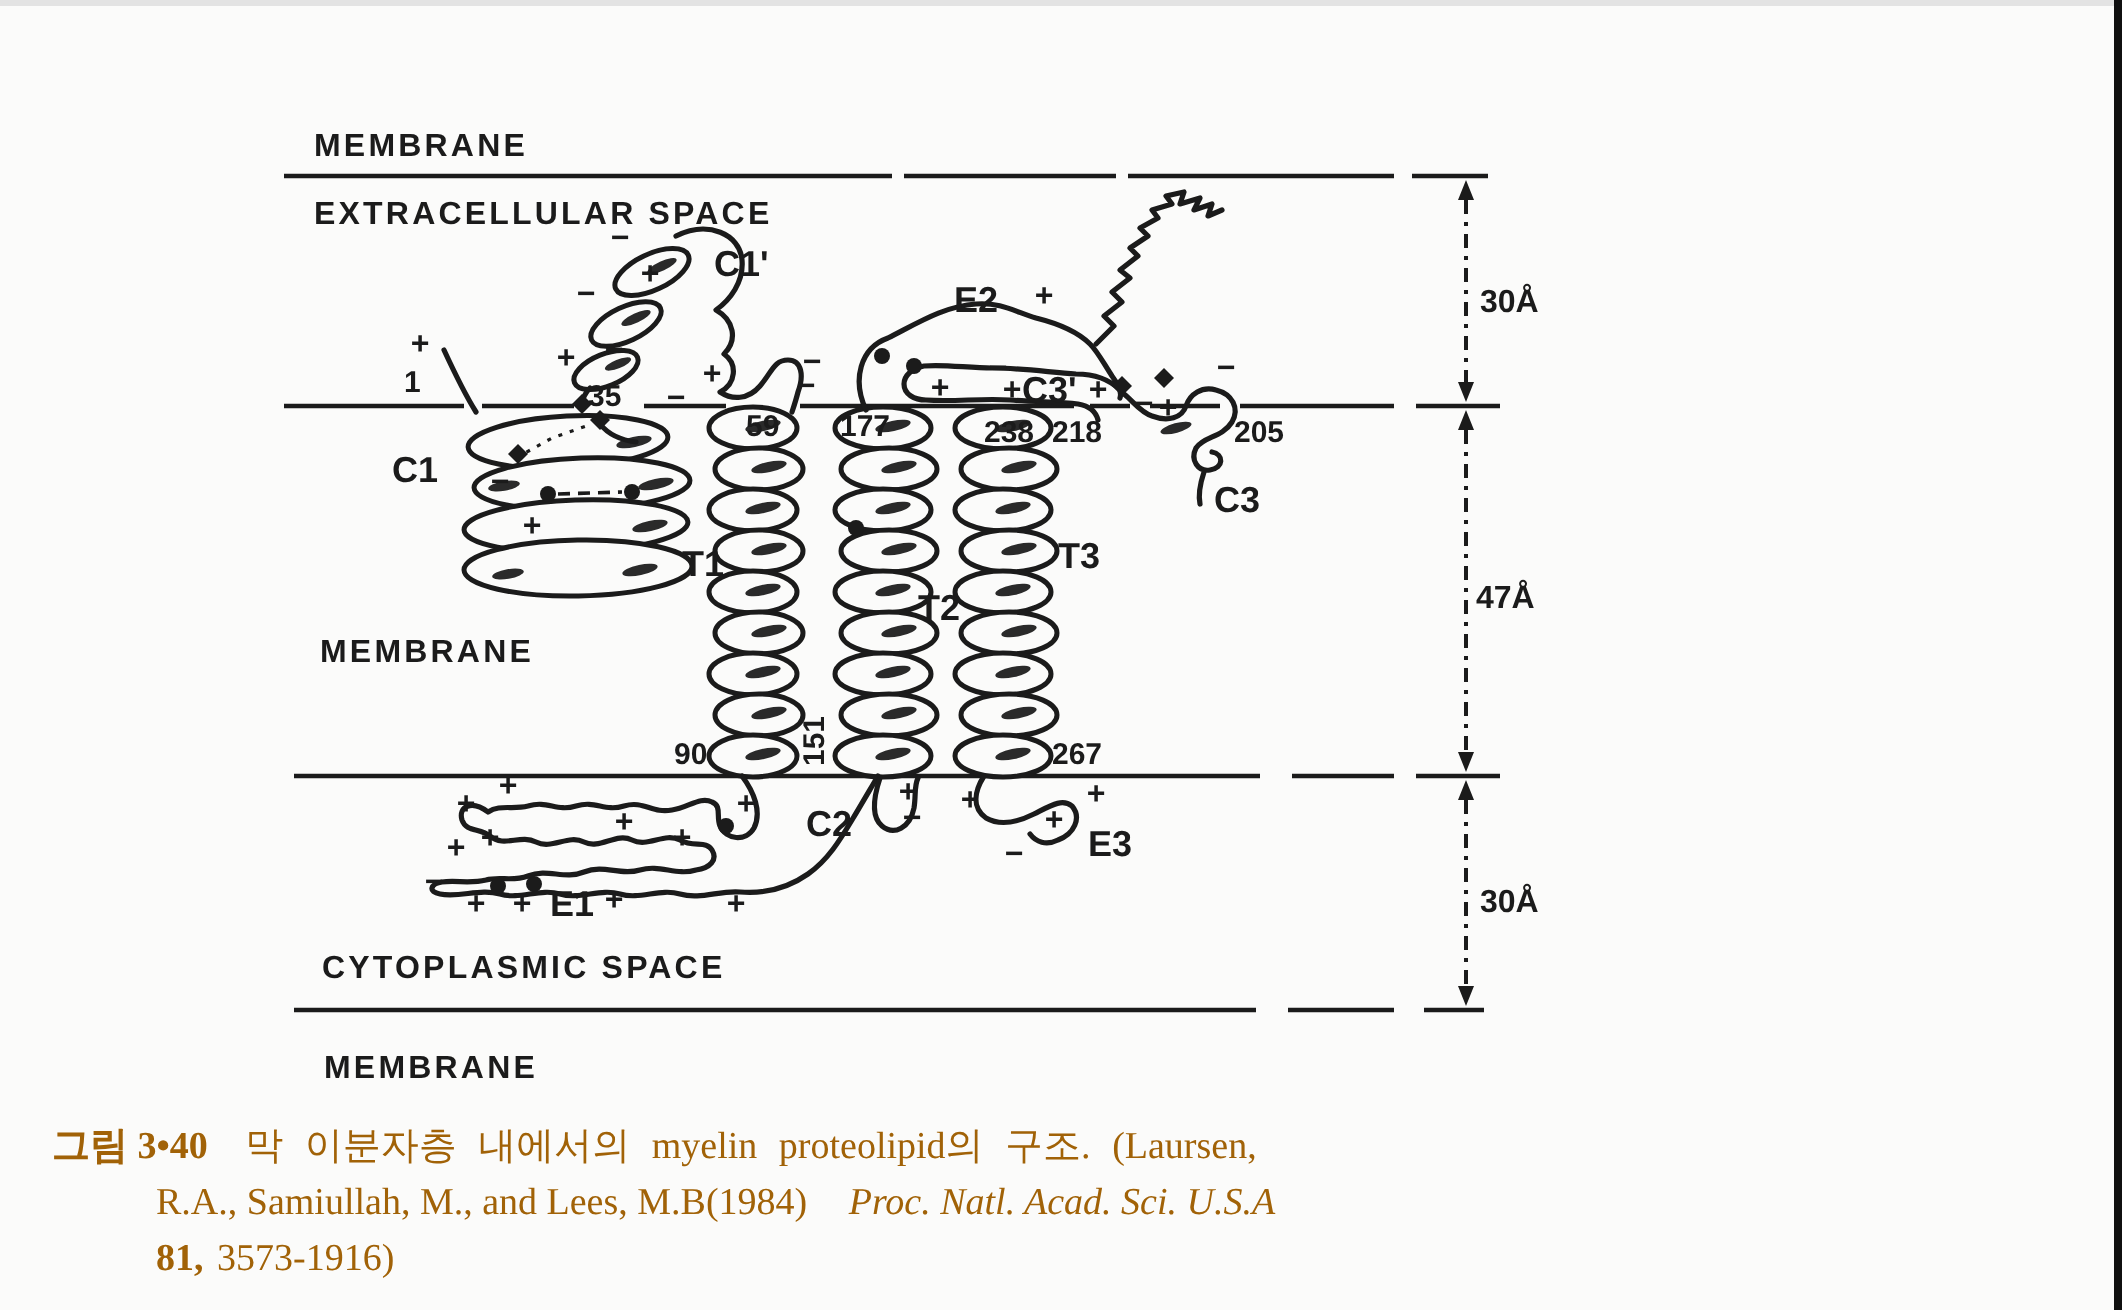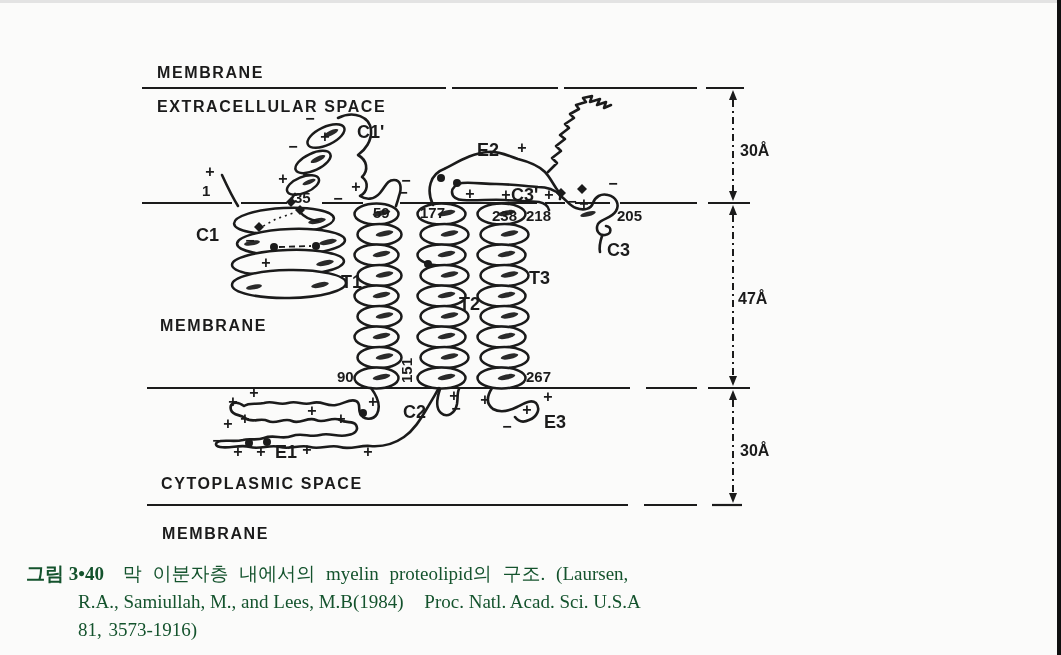--- a/index.html
+++ b/index.html
@@ -14,27 +14,27 @@
   .meas{font-size:16px;font-weight:bold;}
   .chg{font-size:16px;font-weight:bold;text-anchor:middle;}
   .ink{stroke:#1b1b1b;fill:none;stroke-width:2.6;stroke-linecap:round;stroke-linejoin:round;}
   .thin{stroke:#1b1b1b;fill:none;stroke-width:2.2;}
   .turn{fill:#fbfbfa;stroke:#1b1b1b;stroke-width:2.5;}
   .slit{fill:#2a2a2a;stroke:none;}
   .dim{stroke:#1b1b1b;stroke-width:2;fill:none;stroke-dasharray:7 4 2 4;}
   .arrow{fill:#1b1b1b;stroke:none;}
   .dotln{stroke:#1b1b1b;stroke-width:1.6;fill:none;stroke-dasharray:2 4;}
   .dashln{stroke:#1b1b1b;stroke-width:1.8;fill:none;stroke-dasharray:6 4;}
-  .caption{position:absolute;left:26px;top:560px;width:780px;color:#14532d;
+  .caption{position:absolute;left:26px;top:560px;width:780px;color:#a16207;
            font-family:"Liberation Serif","DejaVu Serif",serif;font-size:19px;line-height:28px;}
   .cap-fig{font-weight:bold;margin-right:14px;}
   .cap-ko{word-spacing:6px;margin-right:6px;}
   .cap-indent{margin-left:52px;}
-  .cap-journal{margin-left:16px;margin-top:32px;}
-  .cap-vol{font-weight:normal;margin-right:2px;}
+  .cap-journal{font-style:italic;margin-left:16px;margin-top:32px;}
+  .cap-vol{font-weight:bold;margin-right:2px;}
 </style>
 </head>
 <body>
 
 
 
 <div class="top-scan"></div>
 
 <svg width="1061" height="655" viewBox="0 0 1061 655">
 

